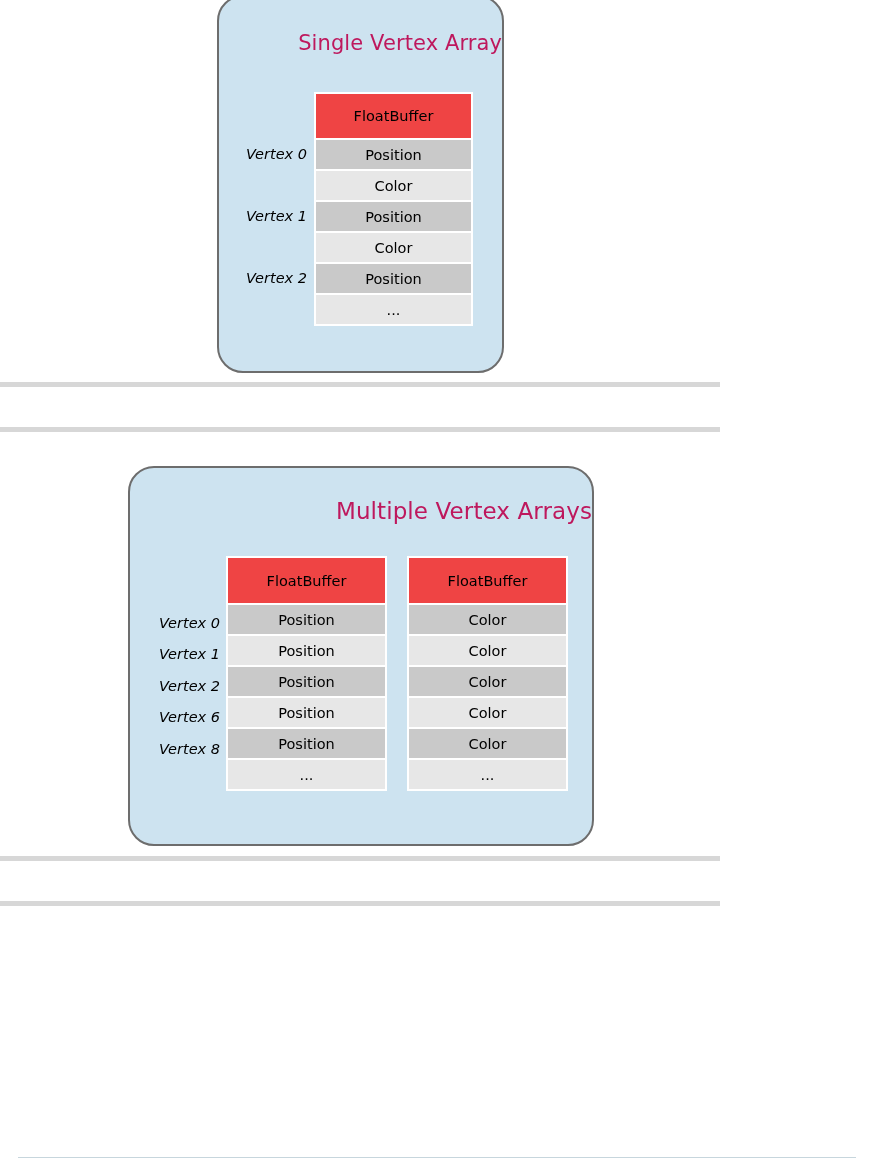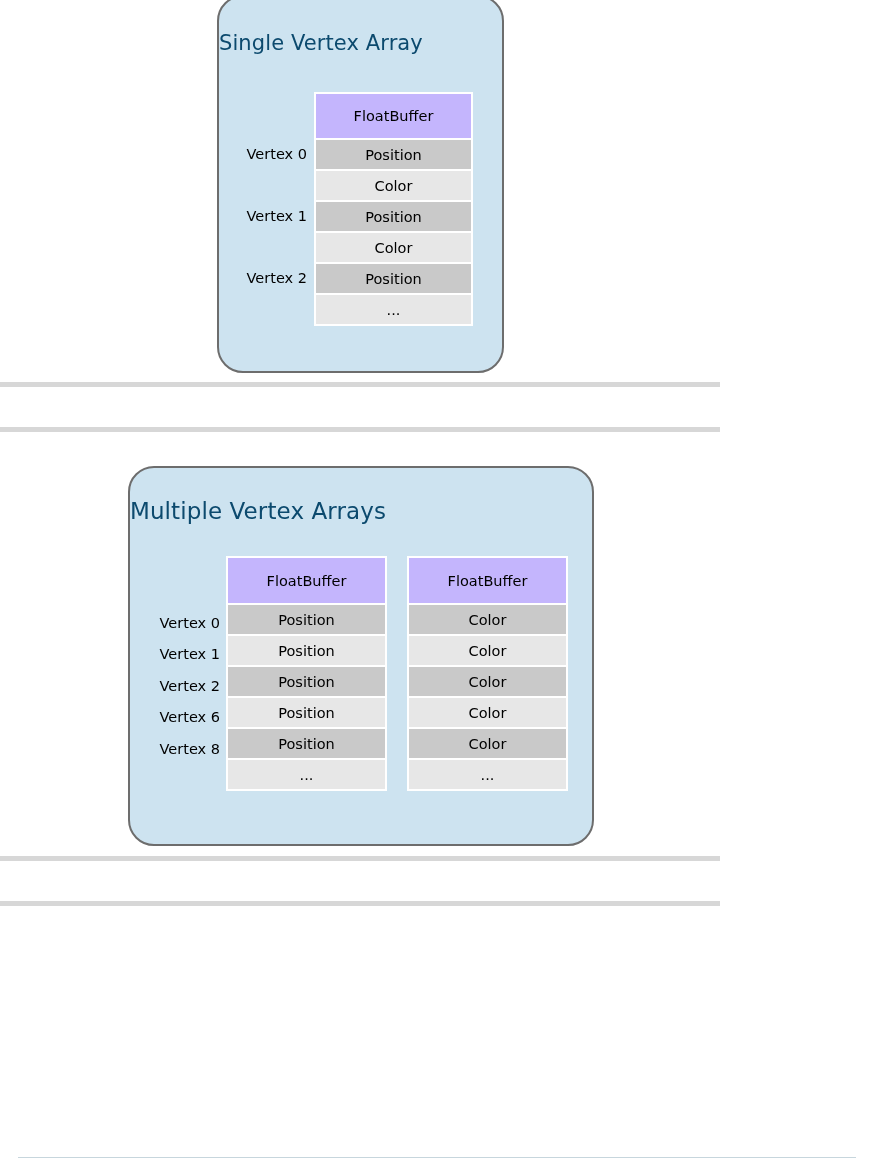--- a/index.html
+++ b/index.html
@@ -54,62 +54,63 @@
     left: 128px;
     top: 466px;
     width: 466px;
     height: 380px;
   }
 
   .card-title {
     position: absolute;
     left: 0;
     width: 100%;
-    text-align: left;
+    text-align: right;
     font-size: 21px;
     line-height: 26px;
-    color: #0c4a6e;
+    color: #be185d;
     letter-spacing: 0.1px;
   }
   .card-single .card-title { top: 33px; }
   .card-multiple .card-title { top: 30px; font-size: 23px; }
 
   
   .vlabels {
     position: absolute;
   }
   .vlabel {
     position: absolute;
     right: 0;
     text-align: left;
     font-size: 14.5px;
     line-height: 17px;
     white-space: nowrap;
     color: #000;
+    font-style: italic;
   }
 
   
   .buffer {
     position: absolute;
     box-sizing: border-box;
     background: #ffffff;
     padding: 2px;
   }
   .brow {
     box-sizing: border-box;
     text-align: center;
     font-size: 14.5px;
     color: #000;
     display: flex;
     align-items: center;
     justify-content: center;
     margin-bottom: 2px;
   }
   .brow:last-child { margin-bottom: 0; }
-  .brow.hdr    { background: #c4b5fd; }
+  .brow.hdr    { background: #ef4444; }
   .brow.dark   { background: #c9c9c9; }
   .brow.light  { background: #e7e7e7; }
 
   
   .card-single .buffer {
     left: 95px;
     top: 95px;
     width: 159px;
   }
   .card-single .brow.hdr { height: 44px; }

